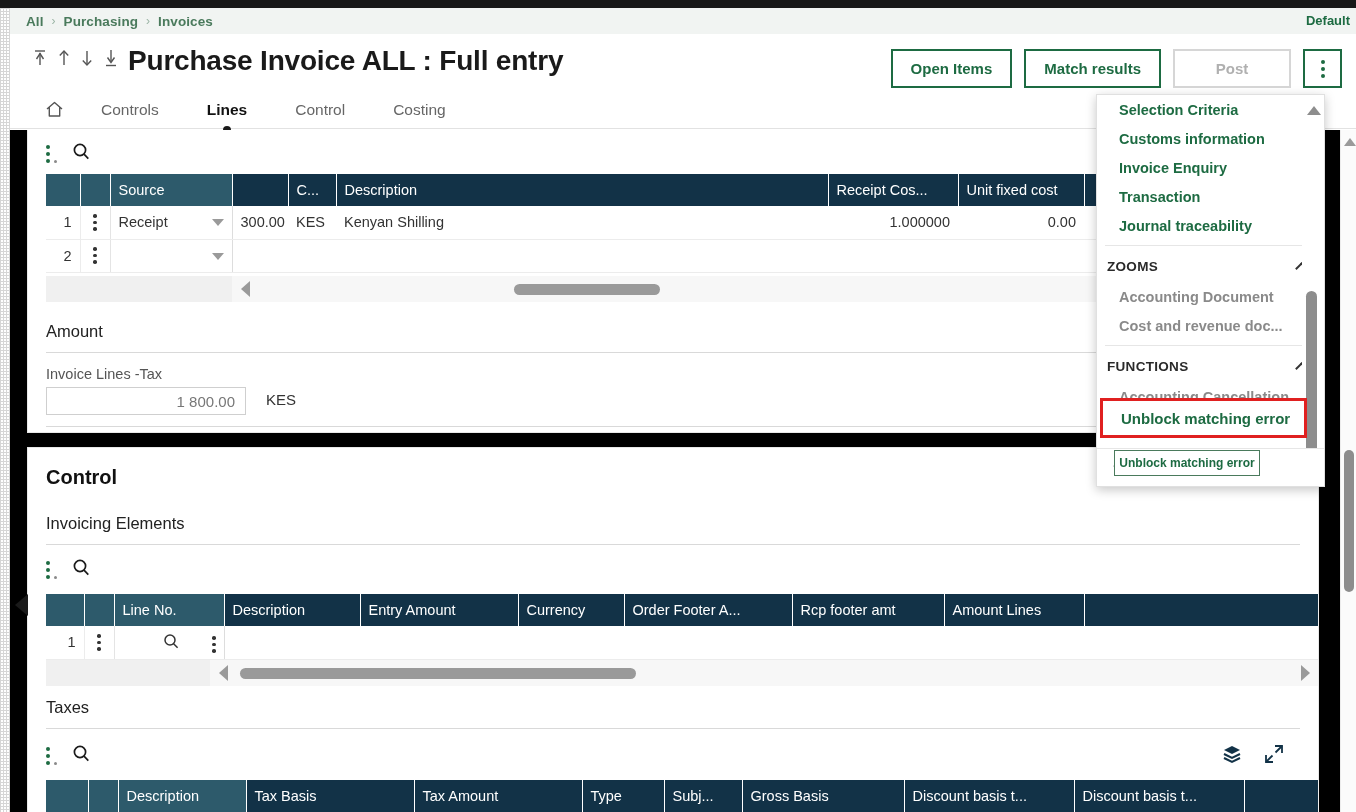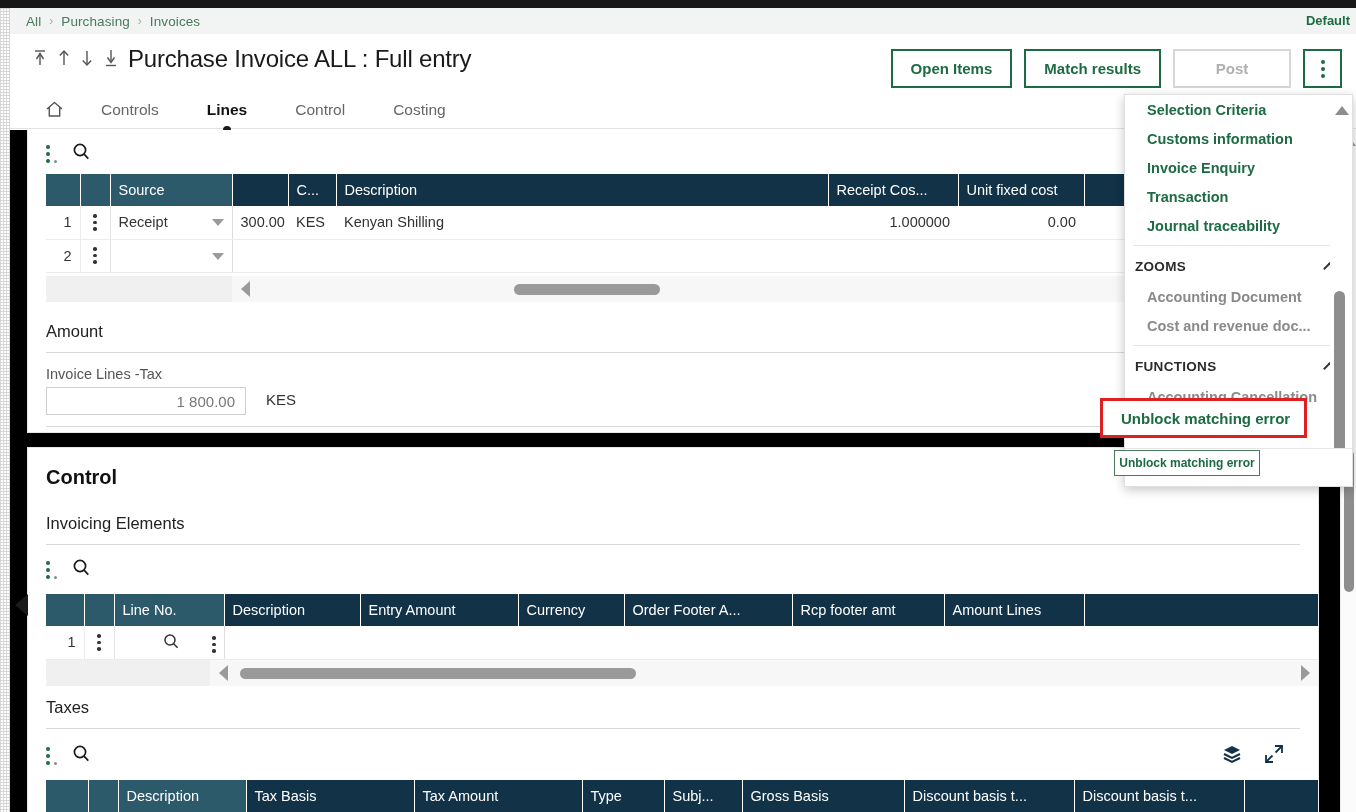--- a/index.html
+++ b/index.html
@@ -27,42 +27,42 @@
   }
 
   
   .breadcrumb-bar {
     position: absolute; top: 8px; left: 10px; width: 1346px; height: 26px;
     background: #f1f4f2;
     display: flex; align-items: center;
     padding-left: 16px;
   }
   .bc-item {
-    font-size: 13.5px; color: #4a7a5c; font-weight: 400;
+    font-size: 13.5px; color: #4a7a5c; font-weight: 700;
     letter-spacing: .1px;
   }
   .bc-sep { color: #9bb5a5; font-size: 12px; margin: 0 8px; }
   .bc-default {
     position: absolute; right: 6px; top: 5px;
     font-size: 13px; font-weight: 700; color: #1d6b42;
   }
 
   
   .header-area {
     position: absolute; top: 34px; left: 10px; width: 1346px; height: 57px;
     background: #ffffff;
   }
   .nav-arrows {
     position: absolute; left: 22px; top: 14px;
     display: flex; gap: 9px; align-items: center;
   }
   .nav-arrows svg { display:block; }
   .page-title {
     position: absolute; left: 118px; top: 11px;
-    font-size: 24px; font-weight: 400; color: #1a1a1a;
+    font-size: 28px; font-weight: 700; color: #1a1a1a;
     letter-spacing: -.2px; white-space: nowrap;
   }
 
   
   .actions { position: absolute; right: 14px; top: 15px; display: flex; gap: 12px; align-items: flex-start; }
   .btn {
     height: 39px; min-width: 118px;
     border: 2px solid #1d6b42; background: #ffffff;
     color: #1d6b42; font-size: 15px; font-weight: 700;
     font-family: "Liberation Sans", sans-serif;
@@ -168,21 +168,21 @@
   
   .pagescroll { position:absolute; right:0; top:130px; width:16px; height:682px; background:#fbfbfb; border-left:1px solid #ececec; }
   .ps-thumb { position:absolute; left:3px; top:320px; width:10px; height:142px; background:#8d8d8d; border-radius:6px; }
   .ps-up { position:absolute; left:3px; top:8px; width:0;height:0;border-left:6px solid transparent;border-right:6px solid transparent;border-bottom:8px solid #9a9a9a; }
 
   
   .grid-icons { position:absolute; display:flex; gap:22px; align-items:center; }
 
   
   .menu {
-    position: absolute; left: 1124px; top: 94px; width: 229px; height: 393px;
+    position: absolute; left: 1096px; top: 94px; width: 229px; height: 393px;
     background: #ffffff; border: 1px solid #e0e0e0;
     box-shadow: 0 3px 10px rgba(0,0,0,.22);
     z-index: 50; overflow: hidden;
   }
   .menu-item {
     height: 29px; display: flex; align-items: center; padding-left: 22px;
     font-size: 14.5px; font-weight: 700; color: #1d6b42; cursor: pointer;
     white-space: nowrap;
   }
   .menu-item.muted { color: #8a8a8a; font-weight: 700; }

